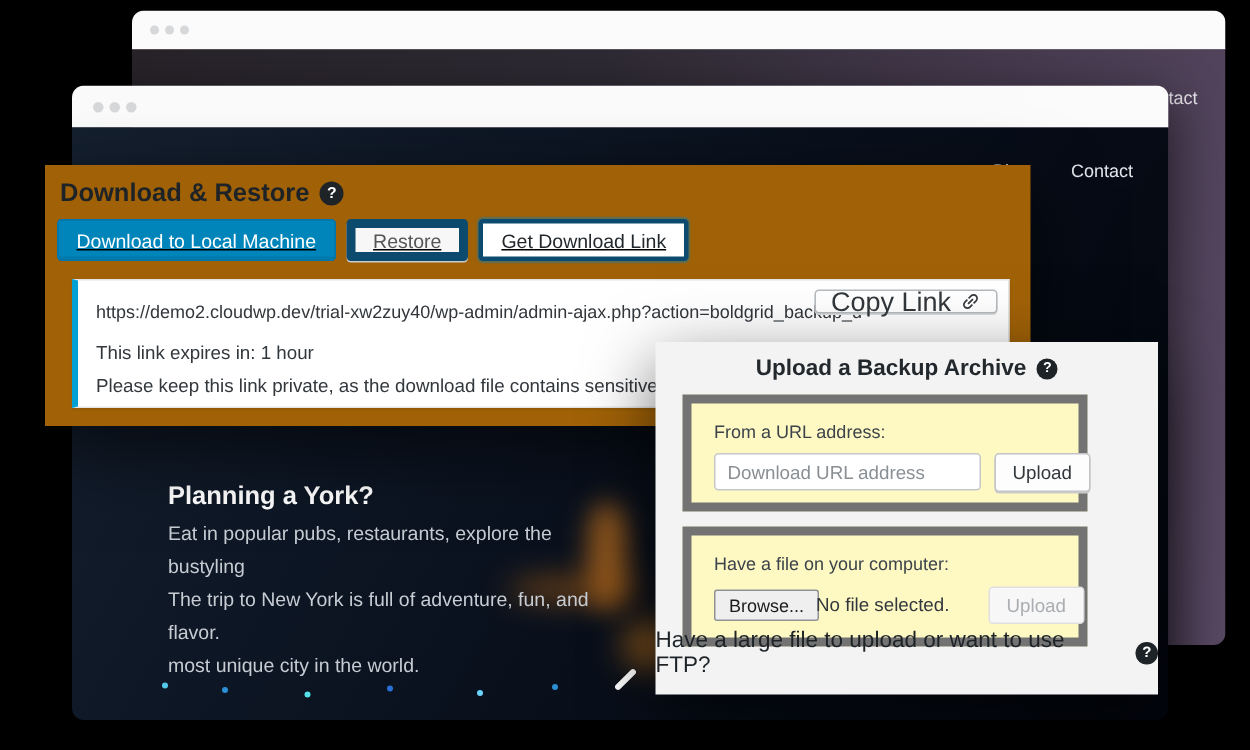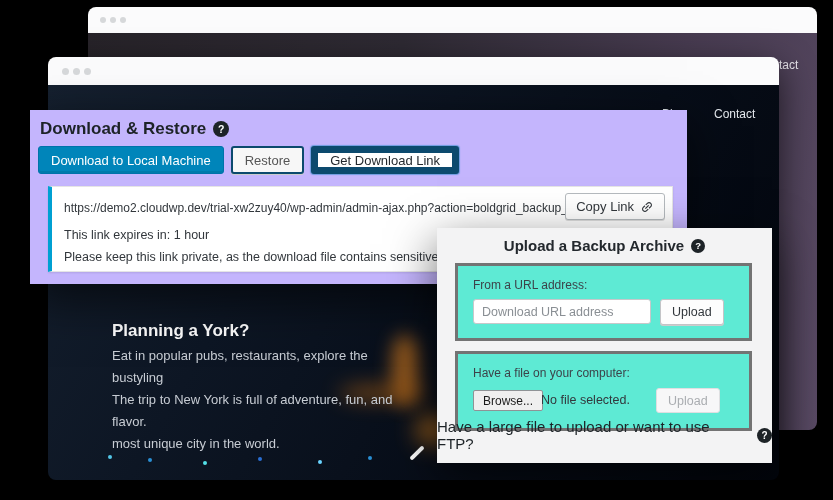--- a/index.html
+++ b/index.html
@@ -41,51 +41,51 @@
   .l1 { left:140px; top:120px; width:4px; height:4px; background:#9fd4ff; box-shadow:14px 2px 0 #7fb8ff; }
   .l2 { left:205px; top:165px; width:3px; height:3px; background:#fff; }
   .l3 { left:430px; top:95px;  width:4px; height:4px; background:#cde6ff; box-shadow:20px 4px 0 #8fbaff, 44px 1px 0 #fff; }
   .l4 { left:520px; top:210px; width:3px; height:3px; background:#ffd9a0; box-shadow:30px 10px 0 #ffb35c; }
   .l5 { left:60px;  top:370px; width:4px; height:4px; background:#53c7e8; box-shadow:40px 3px 0 #2a8fd4, 95px 6px 0 #53e0e8, 150px 2px 0 #2a6fd4, 210px 5px 0 #6ad4ff, 260px 1px 0 #2a8fd4; }
   .l6 { left:600px; top:330px; width:4px; height:4px; background:#ffca7a; box-shadow:24px 14px 0 #ff9e3d, -18px 30px 0 #e88f2a; }
   .pencil-icon { position:absolute; left:360px; top:366px; width:18px; height:4px; background:#fff;
     border-radius:2px; transform:rotate(-45deg); cursor:pointer; }
 
   
-  .panel-dl { position:absolute; left:30px; top:110px; width:657px; height:174px; background:#c4b5fd;
+  .panel-dl { position:absolute; left:30px; top:110px; width:657px; height:174px; background:#a16207;
     box-shadow:0 16px 45px rgba(0,0,0,.6); }
   .dl-title { position:absolute; left:10px; top:9px; display:flex; align-items:center; gap:7px;
     font-size:17px; font-weight:700; color:#1d2327; }
   .help { display:inline-flex; align-items:center; justify-content:center; width:16px; height:16px;
     border-radius:50%; background:#1d2327; color:#fff; font-size:10.5px; font-weight:700; cursor:pointer; flex:0 0 auto; }
-  .dl-buttons { position:absolute; left:8px; top:36px; display:flex; gap:7px; }
+  .dl-buttons { position:absolute; left:8px; top:36px; display:flex; gap:7px;text-decoration:underline; }
   .btn { height:28px; padding:0 12px; font-size:13px; border-radius:3px; display:inline-flex;
     align-items:center; cursor:pointer; font-family:"Liberation Sans",sans-serif; }
   .btn-primary { background:#0085ba; border:1px solid #0073aa; color:#fff; box-shadow:inset 0 -2px 0 rgba(0,0,0,.08); }
-  .btn-secondary { background:#f7f7f7; border:2px solid #0c4a6e; color:#555; box-shadow:0 1px 0 #ccc; }
-  .btn-outline { background:#fff; border:7px solid #0c4a6e; box-shadow:0 0 1px 1px rgba(0,124,186,.45); color:#23282d; }
+  .btn-secondary { background:#f7f7f7; border:6px solid #0c4a6e; color:#555; box-shadow:0 1px 0 #ccc; }
+  .btn-outline { background:#fff; border:3px solid #0c4a6e; box-shadow:0 0 1px 1px rgba(0,124,186,.45); color:#23282d; }
 
   .notice { position:absolute; left:18px; top:76px; width:625px; height:86px; background:#fff;
     border:1px solid #e5e5e5; border-left:4px solid #00a0d2; box-shadow:0 1px 2px rgba(0,0,0,.1); }
   .notice-url { position:absolute; left:12px; top:9px; right:98px; height:24px; line-height:24px;
     font-size:12px; color:#32373c; white-space:nowrap; overflow:hidden; }
-  .copy-btn { position:absolute; right:7px; top:6px; height:27px; padding:0 10px; background:#fff;
-    border:1px solid #b5babe; border-radius:3px; font-size:13px; color:#32373c;
+  .copy-btn { position:absolute; right:7px; top:6px; height:16px; padding:0 10px; background:#fff;
+    border:1px solid #b5babe; border-radius:3px; font-size:18px; color:#32373c;
     display:flex; align-items:center; gap:6px; cursor:pointer; box-shadow:0 1px 0 #ddd; }
   .link-icon svg { display:block; transform:rotate(-45deg); }
   .notice-line1 { position:absolute; left:12px; top:41px; font-size:12.5px; color:#32373c; }
   .notice-line2 { position:absolute; left:12px; top:63px; font-size:12.5px; color:#32373c; }
 
   
   .panel-up { position:absolute; left:437px; top:228px; width:335px; height:235px; background:#f3f3f4;
     box-shadow:0 16px 45px rgba(0,0,0,.6); }
   .up-title { position:absolute; left:0; top:9px; width:100%; display:flex; justify-content:center;
     align-items:center; gap:7px; font-size:15px; font-weight:700; color:#23282d; }
   .up-title .help { width:14px; height:14px; font-size:9.5px; }
-  .card { position:absolute; left:18px; width:297px; background:#5eead4; border:3px solid #737373; }
+  .card { position:absolute; left:18px; width:270px; background:#fef9c3; border:6px solid #737373; }
   .card-url  { top:35px;  height:78px; }
   .card-file { top:123px; height:80px; }
   .card-label { position:absolute; left:15px; top:12px; font-size:12px; color:#3c434a; }
   .url-input { position:absolute; left:15px; top:33px; width:178px; height:25px; border:1px solid #c6c8ca;
     border-radius:3px; padding:0 8px; font-size:12.5px; color:#2c3338; background:#fff;
     font-family:"Liberation Sans",sans-serif; }
   .url-input::placeholder { color:#8a8f94; opacity:1; }
   .upload-btn { position:absolute; left:202px; top:33px; height:26px; padding:0 11px; background:#fdfdfd;
     border:1px solid #c3c4c7; border-radius:3px; font-size:12.5px; color:#32373c; cursor:pointer;
     display:inline-flex; align-items:center; box-shadow:0 1px 0 #ccc; }

